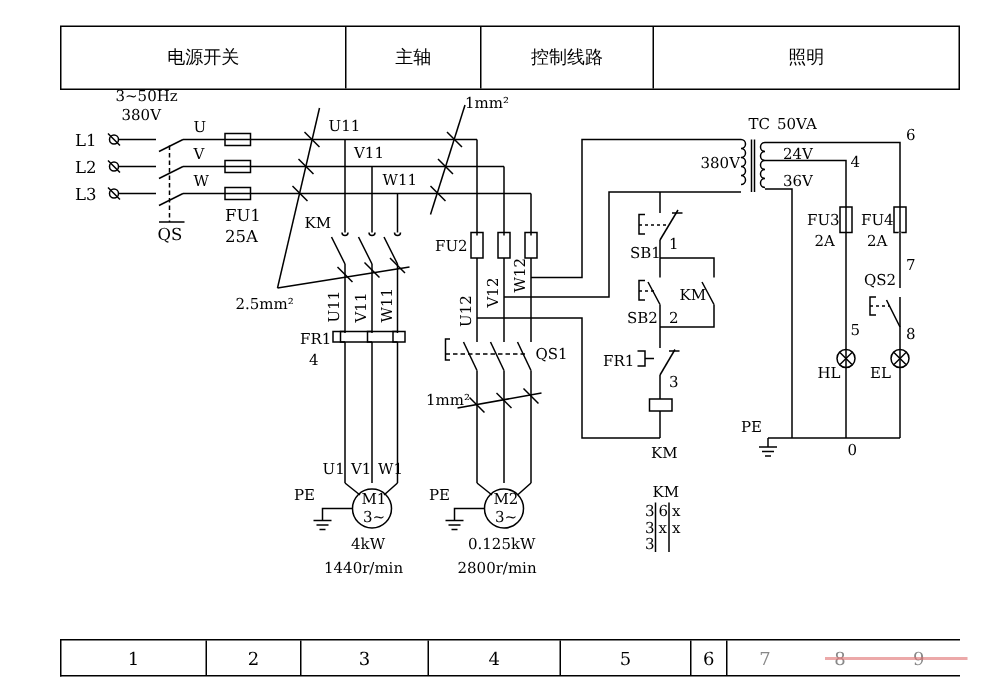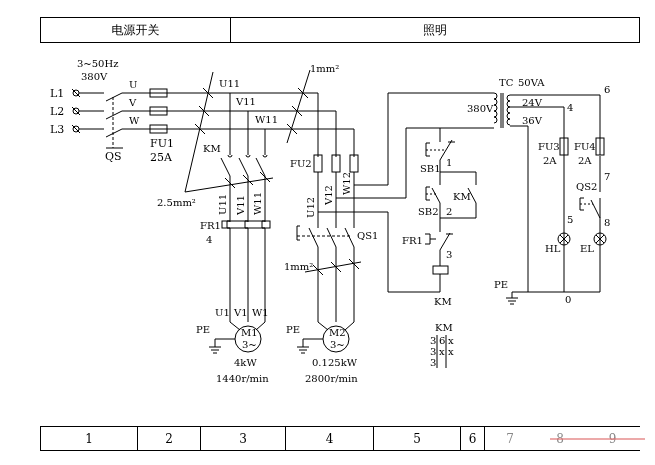--- a/index.html
+++ b/index.html
@@ -1,18 +1,18 @@
 <!DOCTYPE html>
 <html><head>
 <meta charset="utf-8">
 <style>
   html, body { margin:0; padding:0; background:#ffffff; }
   body { width:655px; height:465px; position:relative; overflow:hidden;
          font-family:"DejaVu Sans", sans-serif; color:#000; }
-  .hdr { position:absolute; left:40px; top:17px; width:600px; height:26px;
+  .hdr { position:absolute; left:40px; top:17px; width:600px; height:43px;
          border:1px solid #000; box-sizing:border-box; display:flex;font-family:Liberation Serif, serif; }
   .hdr .cell { border-right:1px solid #000; display:flex; align-items:center;
          justify-content:center; font-size:12px; box-sizing:border-box; }
   .hdr .cell:last-child { border-right:none; }
   .ftr { position:absolute; left:40px; top:426px; width:600px; height:25px;
          display:flex; box-sizing:border-box; border-top:1px solid #000; border-bottom:1px solid #000; border-left:1px solid #000; }
   .ftr .cell { border-right:1px solid #000; display:flex; align-items:center;
          justify-content:center; font-size:12px; font-family:"DejaVu Serif", serif; box-sizing:border-box; }
   .ftr .cell.nb { border-right:none; }
   .ftr .cell.faded { color:#888; }
@@ -20,20 +20,22 @@
   svg text { font-family:"DejaVu Serif", serif; font-size:11px; fill:#000; }
   svg .sm { font-size:10px; }
   .ln { stroke:#000; stroke-width:1; fill:none; }
   .wm { position:absolute; left:550px; top:438px; width:95px; height:2px; background:#e07070; opacity:0.6; }
 </style>
 </head>
 <body>
 
 <div class="hdr">
   <div class="cell" style="width:190px">电源开关</div>
+  <div class="cell" style="width:90px">主轴</div>
+  <div class="cell" style="width:115px">控制线路</div>
   <div class="cell" style="width:27px; flex:1">照明</div>
 </div>
 
 <svg id="schem" width="655" height="465" viewBox="0 0 655 465">
 
   <text x="77" y="67" class="sm">3~50Hz</text>
   <text x="81" y="80" class="sm">380V</text>
 
   <text x="50" y="97">L1</text>
   <text x="50" y="115">L2</text>

